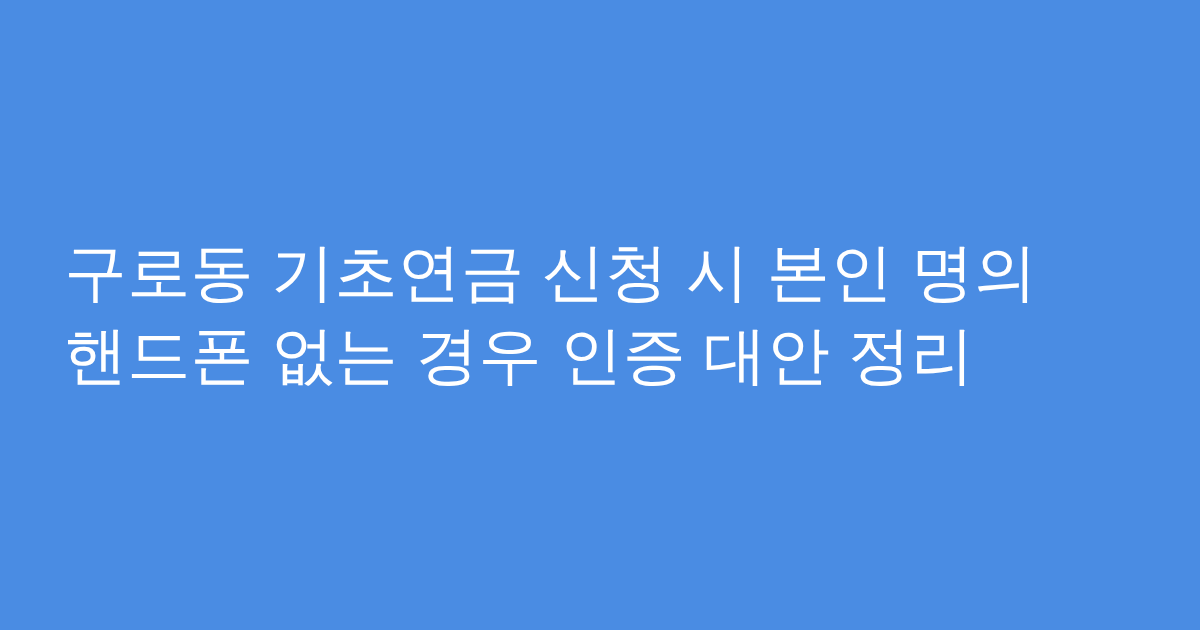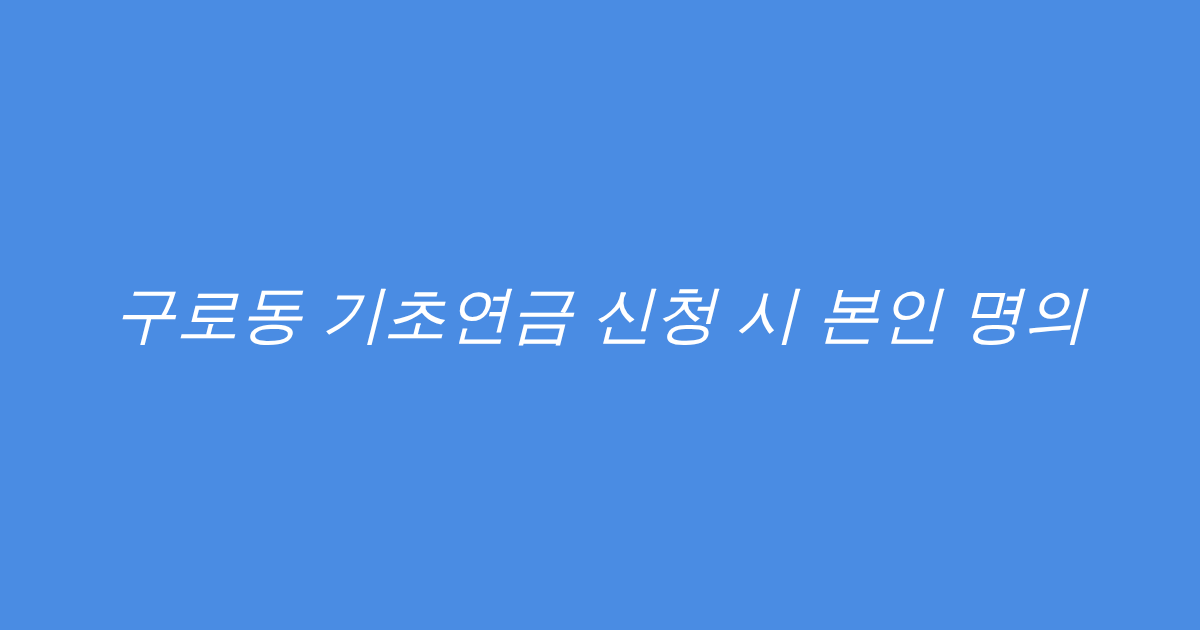--- a/index.html
+++ b/index.html
@@ -23,36 +23,36 @@
     background-color: #4a8ce3;
     display: flex;
     align-items: center;
     justify-content: center;
     padding: 0 64px;
   }
 
   #title-block {
     width: 100%;
     max-width: 1072px;
-    text-align: center;
-    font-style: italic;
+    text-align: left;
   }
 
   .title-line {
     display: block;
     color: #ffffff;
     font-family: "Liberation Sans", "DejaVu Sans", sans-serif;
     font-size: 63px;
     font-weight: 400;
     line-height: 83px;
     letter-spacing: 0.2px;
     white-space: nowrap;
     text-rendering: geometricPrecision;
   }
 </style>
 </head>
 <body>
 
 <div id="og-card">
   <div id="title-block">
     <span class="title-line">구로동 기초연금 신청 시 본인 명의</span>
+    <span class="title-line">핸드폰 없는 경우 인증 대안 정리</span>
   </div>
 </div>
 
 </body></html>

